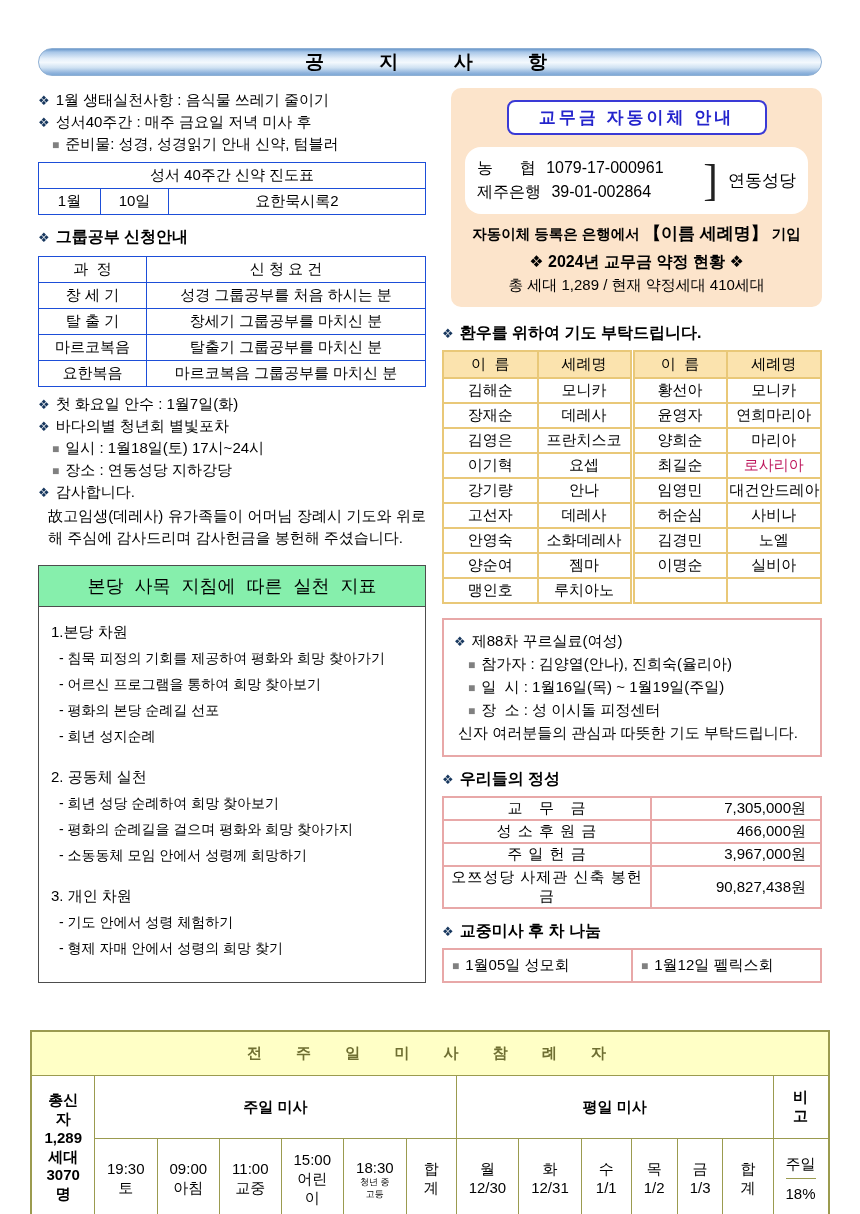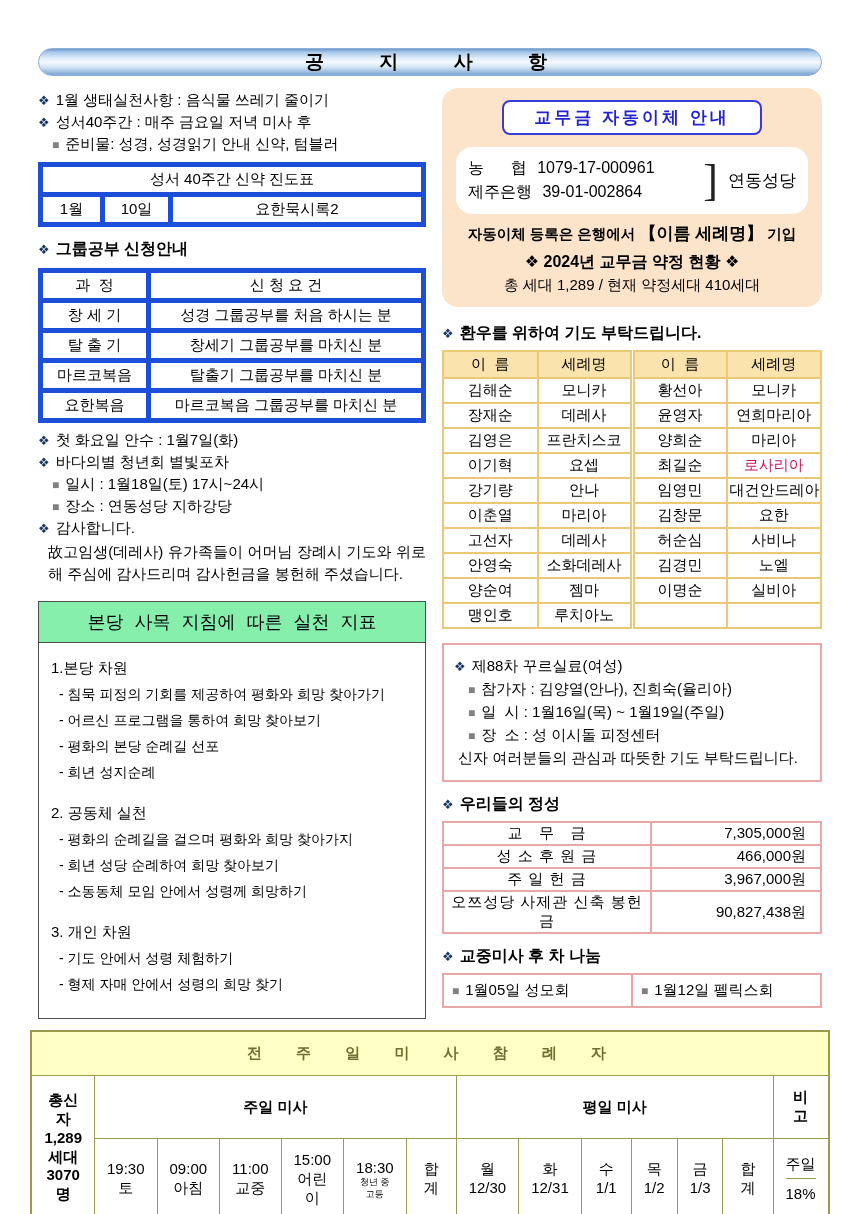--- a/index.html
+++ b/index.html
@@ -23,36 +23,36 @@
   .rcol { flex:1; min-width:0; }
 
   .line { font-size:15px; margin:3px 0; }
   .b { font-weight:normal; }
   .dia { color:#17375E; font-size:13px; margin-right:6px; }
   .sq { color:#808080; font-size:12px; margin-right:6px; }
   .indent1 { padding-left:14px; }
 
   
   table.plain { border-collapse:collapse; width:100%; margin:8px 0; }
-  table.plain td { border:5px solid #1d4ed8; text-align:center; font-size:15px; padding:3px 4px; height:24px; }
+  table.plain td { border:1px solid #1d4ed8; text-align:center; font-size:15px; padding:3px 4px; height:24px; }
   td.tleft { text-align:left; padding-left:20px; }
 
   .sect-title { font-size:16px; font-weight:bold; margin:12px 0 6px 0; }
 
   
   .pastoral { border:1px solid #4d4d4d; margin-top:16px; }
   .pastoral-title { background:#86efac; border-bottom:1px solid #4d4d4d; text-align:center;
     font-size:18px; padding:8px 0; word-spacing:6px; }
   .pastoral-body { padding:12px 8px 16px 12px; font-size:15px; }
   .p-head { margin:14px 0 4px 0; }
   .p-head:first-child { margin-top:4px; }
   .p-item { margin:8px 0 8px 8px; font-size:14px; white-space:nowrap; }
 
   
-  .autopay { background:#FCE4CB; border-radius:16px; padding:12px 12px 12px 12px; }
+  .autopay { background:#FCE4CB; border-radius:10px; padding:12px 12px 12px 12px;margin-left:9px; }
   .autopay-title { width:260px; margin:0 auto; background:#fff; border:2px solid #3A3AD6; border-radius:8px;
     color:#2424CC; font-weight:bold; font-size:17px; text-align:center; padding:4px 0; letter-spacing:3px; }
   .bankbox { background:#fff; border-radius:16px; margin:12px 2px 8px 2px; padding:8px 12px;
     display:flex; align-items:center; }
   .bank-rows { flex:1; }
   .bank-row { font-size:16px; margin:3px 0; }
   .bank-no { margin-left:6px; }
   .bracket { font-size:44px; font-weight:300; color:#222; line-height:0.9; margin:0 10px 0 2px; font-family:"Liberation Serif","DejaVu Serif",serif; }
   .holder { font-size:17px; }
   .register { text-align:center; font-weight:bold; font-size:14.5px; margin:4px 0 2px 0; white-space:nowrap; }
@@ -177,22 +177,22 @@
 
     <div class="pastoral">
       <div class="pastoral-title">본당 사목 지침에 따른 실천 지표</div>
       <div class="pastoral-body">
         <div class="p-head">1.본당 차원</div>
         <div class="p-item">- 침묵 피정의 기회를 제공하여 평화와 희망 찾아가기</div>
         <div class="p-item">- 어르신 프로그램을 통하여 희망 찾아보기</div>
         <div class="p-item">- 평화의 본당 순례길 선포</div>
         <div class="p-item">- 희년 성지순례</div>
         <div class="p-head" style="margin-top:22px">2. 공동체 실천</div>
+        <div class="p-item">- 희년 성당 순례하여 희망 찾아보기</div>
         <div class="p-item">- 평화의 순례길을 걸으며 평화와 희망 찾아가지</div>
-        <div class="p-item">- 희년 성당 순례하여 희망 찾아보기</div>
         <div class="p-item">- 소동동체 모임 안에서 성령께 희망하기</div>
         <div class="p-head" style="margin-top:22px">3. 개인 차원</div>
         <div class="p-item">- 기도 안에서 성령 체험하기</div>
         <div class="p-item">- 형제 자매 안에서 성령의 희망 찾기</div>
       </div>
     </div>
   </div>
 
   <div class="rcol">
 
@@ -254,26 +254,20 @@
         <td class="dbl">최길순</td>
         <td class="brown">로사리아</td>
       </tr>
       <tr>
         <td>강기량</td>
         <td>안나</td>
         <td class="dbl">임영민</td>
         <td>대건안드레아</td>
       </tr>
       <tr>
-        <td>이춘열</td>
-        <td>마리아</td>
-        <td class="dbl">김창문</td>
-        <td>요한</td>
-      </tr>
-      <tr>
         <td>고선자</td>
         <td>데레사</td>
         <td class="dbl">허순심</td>
         <td>사비나</td>
       </tr>
       <tr>
         <td>안영숙</td>
         <td>소화데레사</td>
         <td class="dbl">김경민</td>
         <td>노엘</td>

